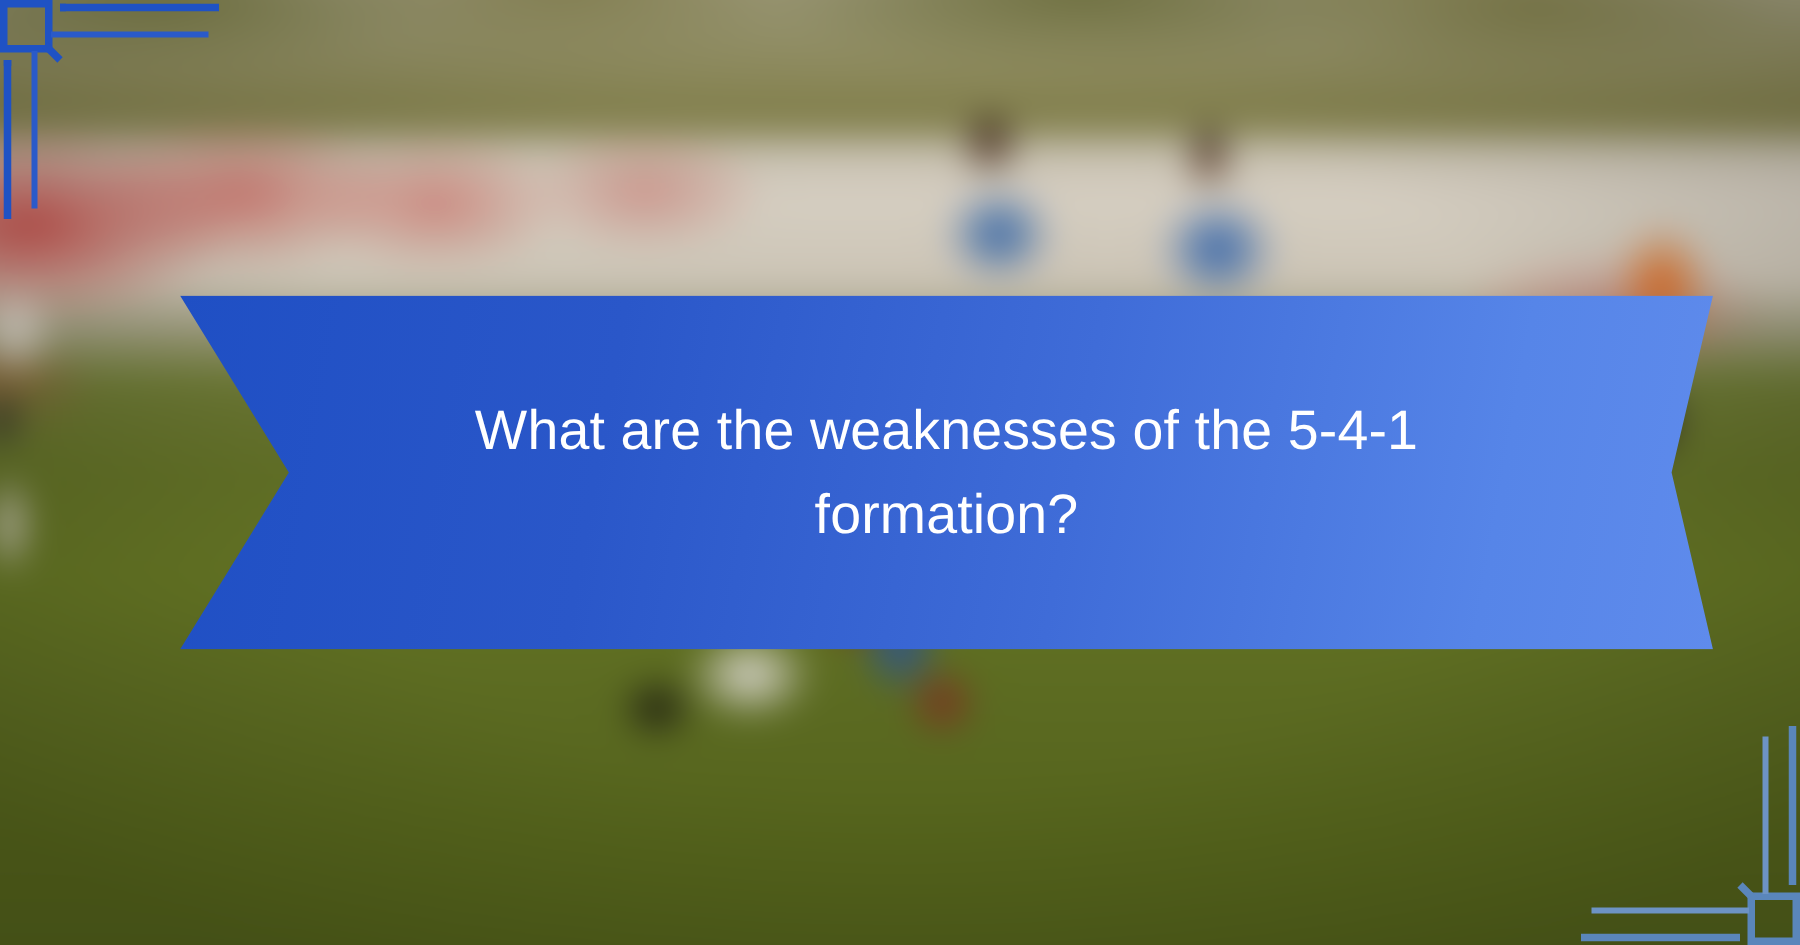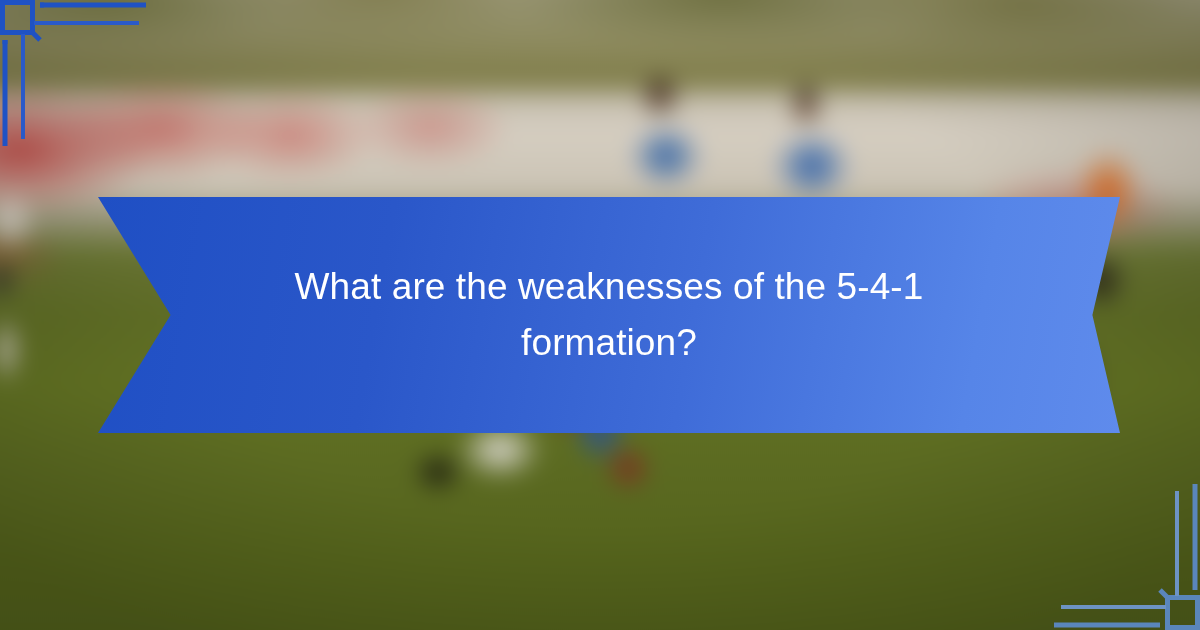--- a/index.html
+++ b/index.html
@@ -124,21 +124,21 @@
 
   
   .corner { position: absolute; pointer-events: none; }
   .corner-tl { top: 0; left: 0; }
   .corner-br { right: 0; bottom: 0; }
   .corner svg { display: block; }
 
   
   .banner-wrap {
     position: absolute;
-    left: 98px;
+    left: 120px;
     top: 197px;
     width: 1022px;
     height: 236px;
   }
   .banner-shape {
     position: absolute;
     inset: 0;
     background: linear-gradient(100deg, #1f4fc4 0%, #2a57c9 28%, #3f6cd8 58%, #5685e8 85%, #5f8bec 100%);
     -webkit-clip-path: polygon(0 0, 100% 0, 100% 0, 97.3% 50%, 100% 100%, 100% 100%, 0 100%, 7.1% 50%);
     clip-path: polygon(0 0, 100% 0, 100% 0, 97.3% 50%, 100% 100%, 100% 100%, 0 100%, 7.1% 50%);

